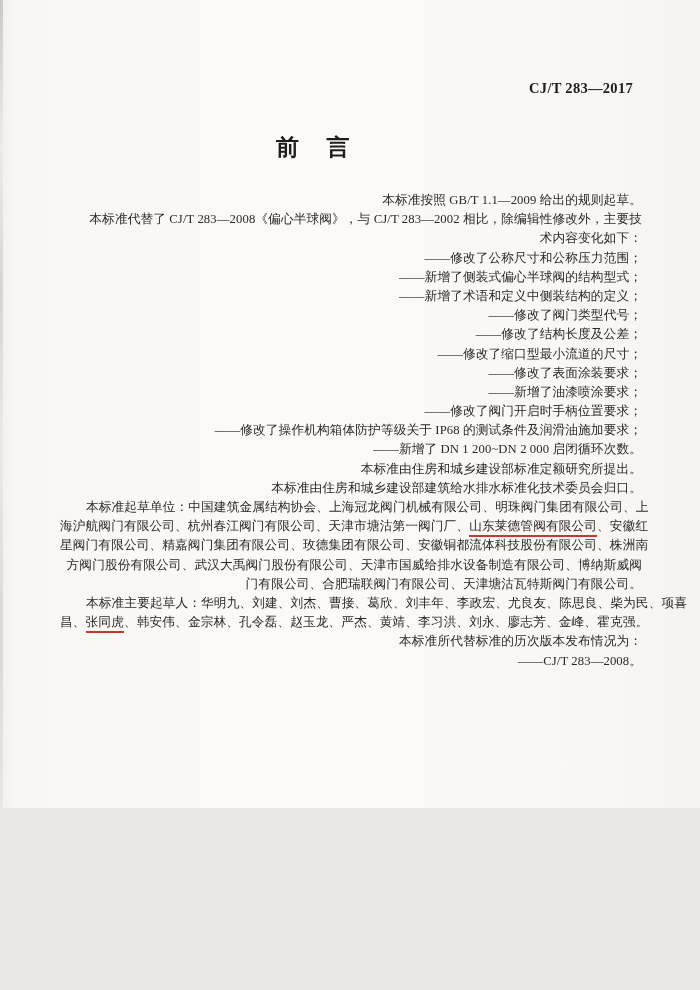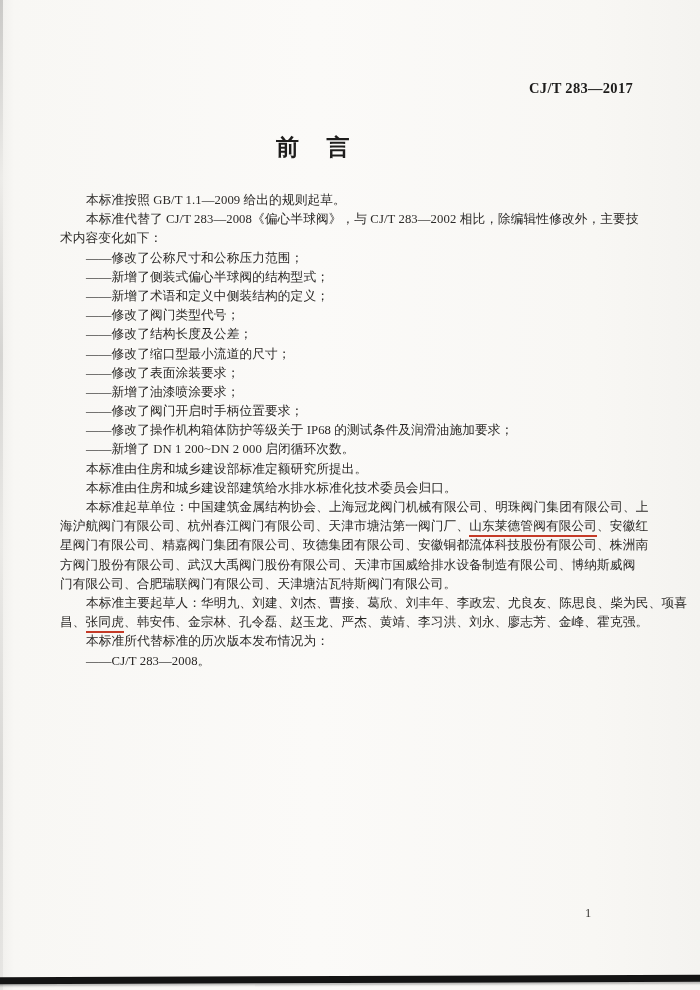--- a/index.html
+++ b/index.html
@@ -2,21 +2,21 @@
 <html style="--red: #c53b28;"><head>
 <meta charset="utf-8">
 <style>
   html,body{margin:0;padding:0;}
   body{
     width:700px;height:990px;
     font-family:"Liberation Serif","DejaVu Serif",serif;
     background:#e9e8e5;
   }
   .page{
-    position:relative;width:700px;height:990px;overflow:hidden;
+    position:relative;width:700px;height:808px;overflow:hidden;
     background:linear-gradient(90deg,#f0efec 0,#f8f7f4 14px,#fbfaf8 45%,#f8f7f4 85%,#f4f3f0 100%);
   }
   .scan-left-edge{
     position:absolute;left:0;top:0;bottom:0;width:3px;
     background:linear-gradient(180deg,rgba(20,20,20,.5),rgba(20,20,20,.05) 18%,rgba(20,20,20,.35) 36%,rgba(20,20,20,.08) 55%,rgba(20,20,20,.3) 78%,rgba(20,20,20,.12));
     opacity:.35;
   }
   .scan-bottom-edge{
     position:absolute;left:-6px;right:-6px;top:976px;height:7px;
     background:#141414;transform:rotate(-0.22deg);
@@ -31,21 +31,21 @@
     position:absolute;top:132px;left:60px;width:580px;
     display:flex;justify-content:center;gap:27px;transform:translateX(-37px);
     font-family:"Liberation Sans","DejaVu Sans",sans-serif;
     font-weight:bold;font-size:23px;color:#1e1d1c;letter-spacing:.5px;
   }
   .body-lines{
     position:absolute;left:60px;top:191px;width:582px;color:#2b2927;
   }
   .line{
     height:19.2px;line-height:19.4px;font-size:12.7px;
-    white-space:nowrap;letter-spacing:.1px;
+    white-space:nowrap;letter-spacing:.1px;text-align:right;
   }
   .line.indent{padding-left:26px;}
   .mark{
     border-bottom:2.6px solid var(--red,#c53b28);
     padding-bottom:1px;
     font-family:Liberation Mono, monospace;
   }
   .page-number{
     position:absolute;top:906px;left:578px;width:20px;text-align:center;
     font-size:12.5px;color:#3a3836;

